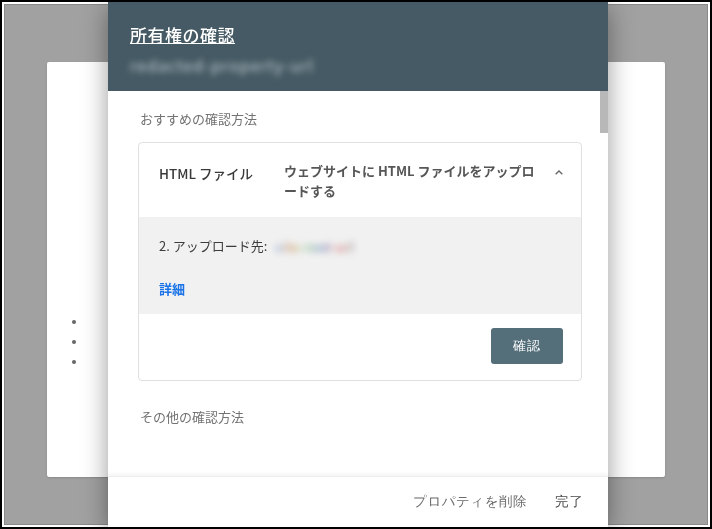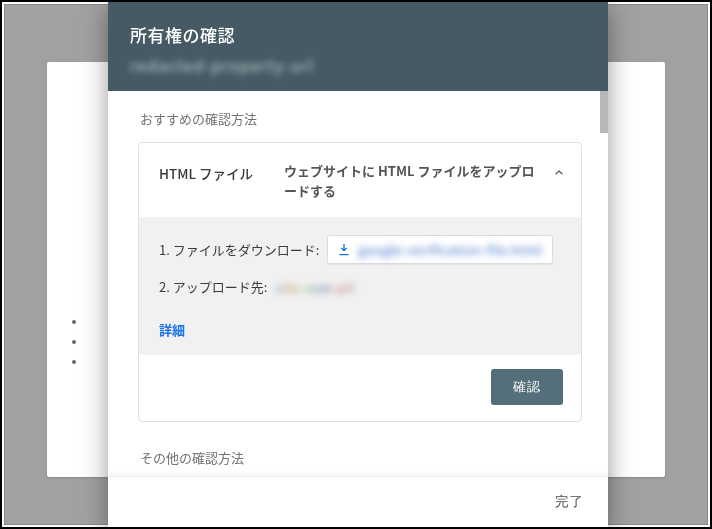--- a/index.html
+++ b/index.html
@@ -63,20 +63,21 @@
     background: #455a64;
     color: #fff;
     padding: 20px 22px 14px 22px;
     flex: 0 0 auto;
   }
   .modal-title {
     font-size: 17px;
     font-weight: 500;
     letter-spacing: 0.5px;
     margin-bottom: 6px;
+    text-decoration: underline;
   }
   .modal-sub {
     color: #c3cdd1;
     font-size: 16px;
     letter-spacing: 1px;
     filter: blur(3px);
     user-select: none;
   }
 
   .modal-body {
@@ -284,46 +285,38 @@
             <div class="method-desc">ウェブサイトに HTML ファイルをアップロードする</div>
             <div class="chevron">
               <svg width="16" height="16" viewBox="0 0 24 24">
                   <path d="M7 14l5-5 5 5" fill="none" stroke="#666" stroke-width="2"></path>
                 </svg>
             </div>
           </div>
 
           <div class="method-body">
             <div class="step">
-              <span class="step-label">1. ファイルをダウンロード:</span>
-              <span class="dl-chip">
-                <svg width="16" height="16" viewBox="0 0 24 24" style="margin-right:6px">
-                    <path d="M12 3v10m0 0l-4-4m4 4l4-4M5 19h14" fill="none" stroke="#1a73e8" stroke-width="2"></path>
-                  </svg>
-                <span class="blur">google-verification-file.html</span>
-              </span>
-            </div>
-            <div class="step">
               <span class="step-label">2. アップロード先:</span>
               <span class="inline-blur">site-root-url</span>
             </div>
             <a class="link">詳細</a>
           </div>
 
           <div class="verify-row">
             <button class="verify-btn">確認</button>
           </div>
         </div>
 
         <div class="section-label">その他の確認方法</div>
 
       </div>
       <div class="scrollbar-fake">
         <div class="scrollbar-thumb"></div>
       </div>
     </div>
 
     <div class="modal-footer">
+      <button class="footer-link">プロパティを削除</button>
       <button class="footer-done">完了</button>
     </div>
 
   </div>
 </div>
 
 </body></html>

